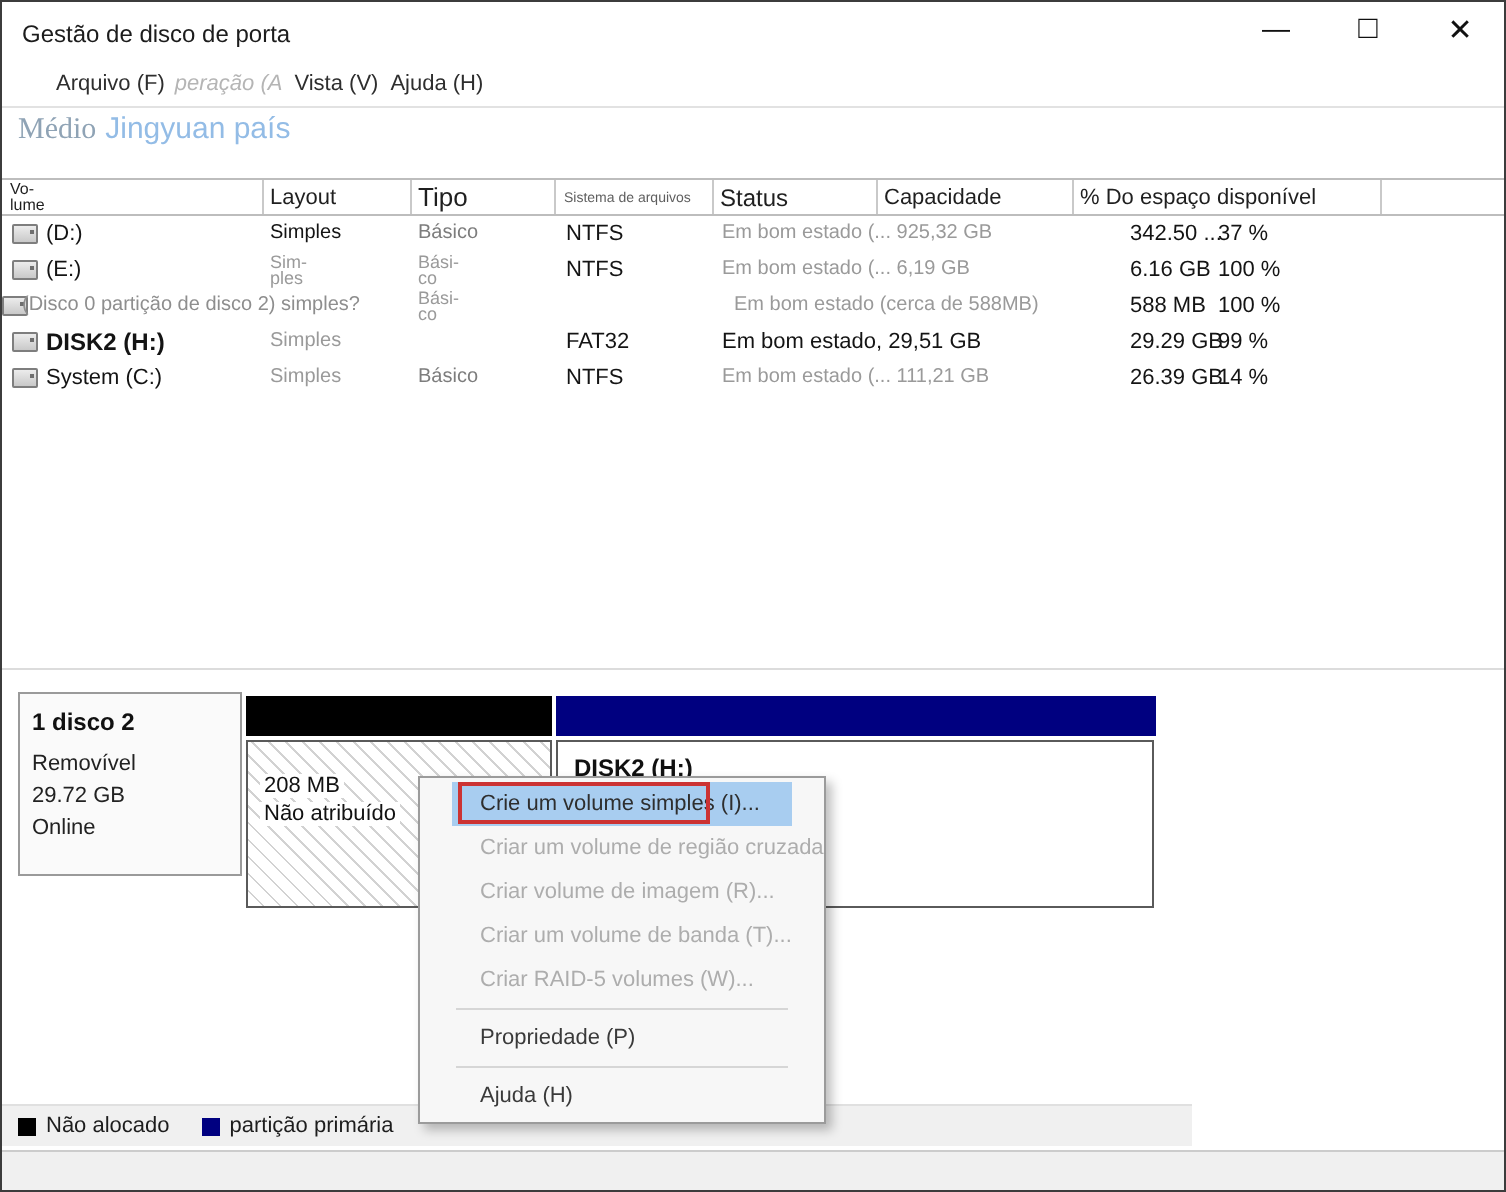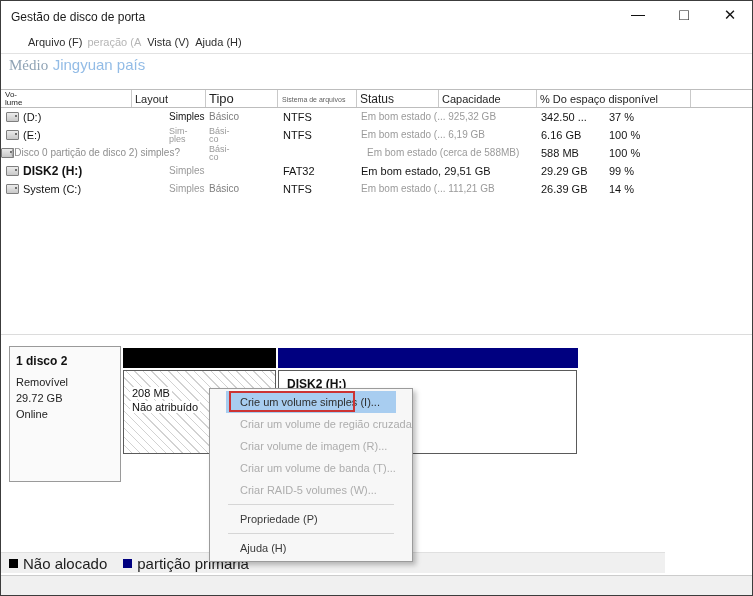--- a/index.html
+++ b/index.html
@@ -11,21 +11,21 @@
   .titlebar { position:absolute; left:0; top:0; width:100%; height:30px; background:#fff; }
   .title { position:absolute; left:10px; top:9px; font-size:12px; color:#1c1c1c; }
   .win-controls { position:absolute; right:12px; top:5px; display:flex; gap:26px; }
   .ctrl { font-size:14px; color:#111; width:20px; text-align:center; cursor:default; }
   .ctrl.maxi { font-size:16px; }
   .ctrl.close { font-size:15px; }
 
   
   .menubar { position:absolute; top:30px; left:0; width:100%; height:23px; border-bottom:1px solid #e2e2e2; display:flex; align-items:center; padding-left:24px; font-size:11px; color:#2e2e2e; }
   .menu-item { padding:2px 3px; white-space:nowrap; }
-  .menu-item.dim { color:#b5b5b5; margin-left:-1px; }
+  .menu-item.dim { color:#b5b5b5; margin-left:-1px;font-style:italic; }
 
   
   .toolbar { position:absolute; top:55px; left:0; width:100%; height:30px; padding-left:8px; }
   .tb-medio { font-size:15px; color:#8fa3b5;font-family:Liberation Serif, serif; }
   .tb-rest  { font-size:15px; color:#93bce6; }
 
   
   .thead { position:absolute; top:88px; left:0; width:753px; height:19px; border-top:1px solid #bdbdbd; border-bottom:1px solid #bdbdbd; background:#fff; }
   .th { position:absolute; color:#1f1f1f; white-space:nowrap; }
   .th-volume { left:4px;   top:1px; font-size:8px;  line-height:8px; white-space:pre-line; }
@@ -34,40 +34,40 @@
   .th-fs     { left:281px; top:6px; font-size:7px; color:#5e5e5e; }
   .th-status { left:359px; top:2px; font-size:12px; }
   .th-cap    { left:441px; top:3px; font-size:11px; }
   .th-pct    { left:539px; top:3px; font-size:11px; }
   .vsep { position:absolute; top:0; bottom:0; width:1px; background:#c9c9c9; }
 
   
   .trow { position:absolute; left:0; width:753px; height:18px; }
   .cell { position:absolute; top:3px; font-size:11px; color:#141414; white-space:nowrap; }
   .c-vol    { left:22px; }
-  .c-lay    { left:134px;margin-left:34px; }
+  .c-lay    { left:134px; }
   .c-tipo   { left:208px; }
   .c-fs     { left:282px; }
   .c-status { left:360px; }
-  .c-cap    { left:540px; }
+  .c-cap    { left:564px; }
   .c-pct    { left:608px; }
   .g   { color:#9a9a9a; }
   .g2  { color:#7d7d7d; }
   .f10 { font-size:10px; }
   .stack { font-size:9px; line-height:8px; top:1px; white-space:pre-line; }
   .vol-bold { font-weight:bold; font-size:12px; top:2px; }
   .vol-long { left:10px; font-size:10px; color:#8e8e8e; }
   .disk-icon { position:absolute; left:5px; top:4px; width:13px; height:10px; background:linear-gradient(#ececec,#c9c9c9); border:1px solid #7e7e7e; border-radius:1px; }
   .disk-icon.left0 { left:0px; }
   .disk-icon::after { content:""; position:absolute; right:1px; top:2px; width:2px; height:2px; background:#6f6f6f; }
 
   .divider { position:absolute; top:333px; left:0; width:753px; height:1px; background:#dcdcdc; }
 
   
-  .disk-info { position:absolute; left:8px; top:345px; width:112px; height:136px; border:1px solid #9a9a9a; background:#fafafa; padding:7px 6px; }
+  .disk-info { position:absolute; left:8px; top:345px; width:112px; height:92px; border:1px solid #9a9a9a; background:#fafafa; padding:7px 6px; }
   .di-name { font-size:12px; font-weight:bold; color:#111; margin-bottom:8px; }
   .di-line { font-size:11px; color:#222; margin-bottom:4px; }
 
   .bar { position:absolute; top:347px; height:20px; }
   .bar-black { left:122px; width:153px; background:#000000; }
   .bar-navy  { left:277px; width:300px; background:#000080; }
 
   .region { position:absolute; top:369px; height:84px; border:1px solid #5a5a5a; }
   .region-unalloc { left:122px; width:153px;
     background:repeating-linear-gradient(45deg, #ffffff 0px, #ffffff 5px, #d2d2d2 5px, #d2d2d2 6px);
@@ -79,21 +79,21 @@
 
   
   .ctx { position:absolute; left:208px; top:387px; width:204px; background:#f7f7f7; border:1px solid #9b9b9b; box-shadow:3px 3px 5px rgba(0,0,0,0.25); padding:2px 16px; z-index:10; overflow:hidden; }
   .ctx-item { position:relative; height:22px; line-height:22px; padding-left:14px; font-size:11px; color:#3a3a3a; white-space:nowrap; }
   .ctx-item.dis { color:#adadad; }
   .ctx-item.sel { background:#a8cdf0; color:#2e2e2e; }
   .red-box { position:absolute; left:3px; top:0px; width:126px; height:21px; border:2px solid #cc3333; }
   .ctx-sep { height:1px; background:#d6d6d6; margin:3px 2px; }
 
   
-  .legend { position:absolute; left:0; top:551px; width:664px; height:21px; background:#f0f0f0; border-top:1px solid #e0e0e0; display:flex; align-items:center; padding-left:8px; font-size:15px; color:#1d1d1d; }
+  .legend { position:absolute; left:0; top:551px; width:595px; height:21px; background:#f0f0f0; border-top:1px solid #e0e0e0; display:flex; align-items:center; padding-left:8px; font-size:11px; color:#1d1d1d; }
   .sq { width:9px; height:9px; display:inline-block; margin-right:5px; }
   .sq-black { background:#000000; }
   .sq-navy  { background:#000080; margin-left:16px; }
   .statusbar { position:absolute; left:0; top:574px; width:753px; height:22px; background:#f0f0f0; border-top:1px solid #cccccc; }
 </style>
 </head>
 <body>
 
 <div class="window">
 

